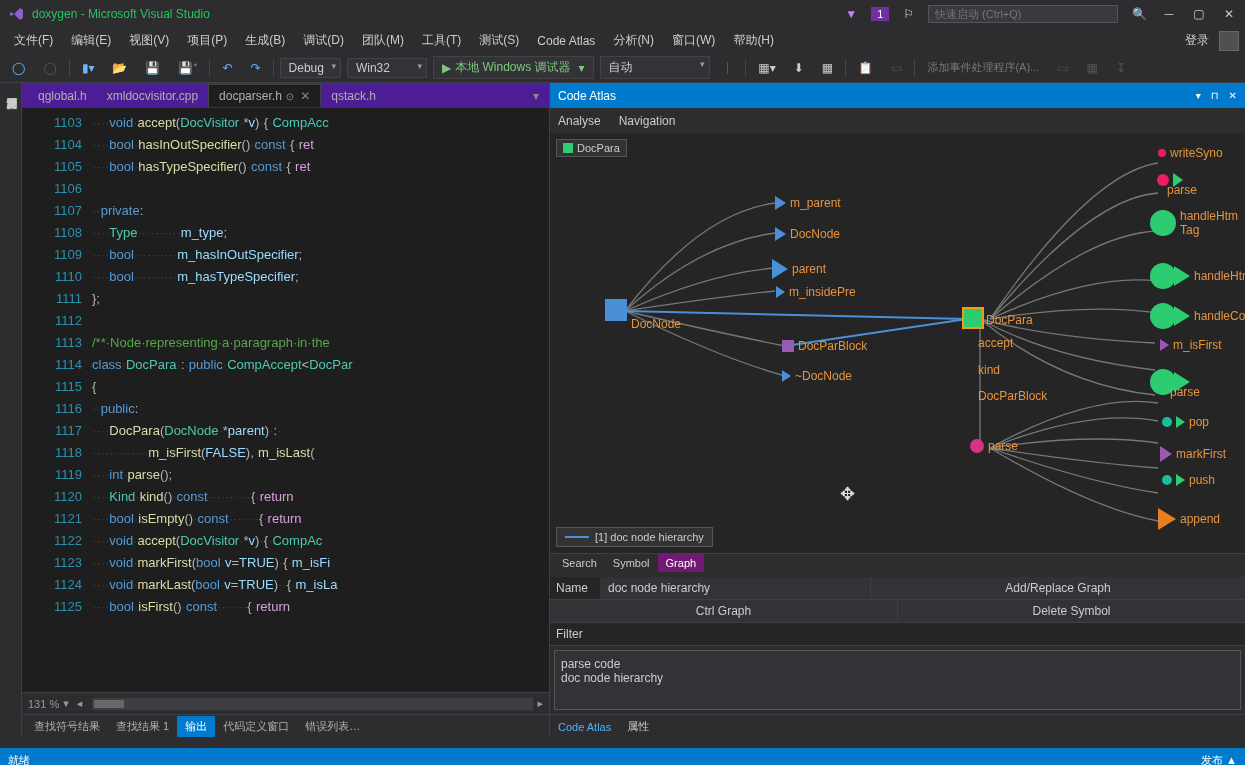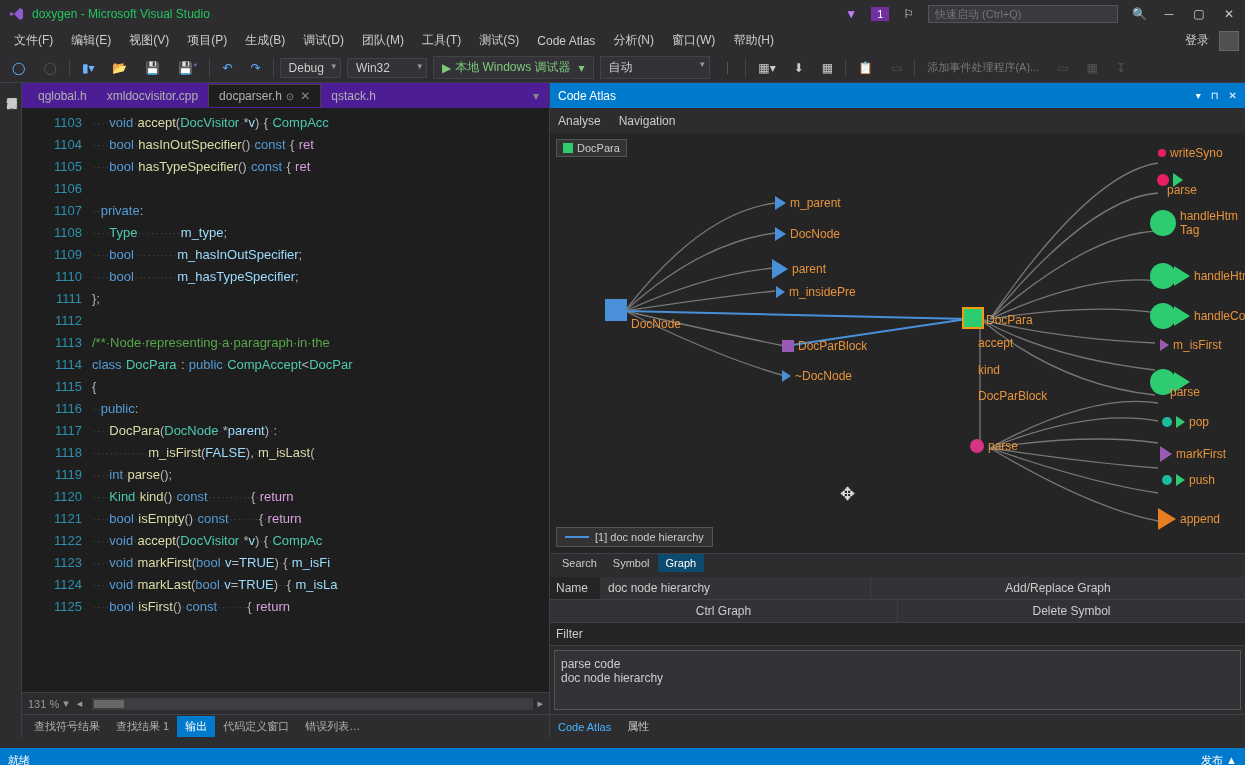--- a/index.html
+++ b/index.html
@@ -71,21 +71,21 @@
 .circ.green { background: #2ecc71; width: 26px; height: 26px; }
 .circ.pink { background: #e91e63; width: 12px; height: 12px; }
 .circ.magenta { background: #d63384; width: 14px; height: 14px; }
 .circ.teal { background: #1abc9c; width: 10px; height: 10px; }
 .legend { position: absolute; left: 6px; top: 6px; background: #333; border: 1px solid #555; padding: 2px 6px; display: flex; align-items: center; gap: 4px; font-size: 11px; }
 .legend .sq { width: 10px; height: 10px; background: #2ecc71; }
 .brcrumb { position: absolute; left: 6px; bottom: 6px; background: #333; border: 1px solid #555; padding: 3px 8px; font-size: 11px; display: flex; align-items: center; gap: 6px; }
 .brcrumb .line { width: 24px; height: 2px; background: #4a90d9; }
 .atlastabs { height: 24px; background: #2d2d30; display: flex; align-items: flex-start; padding: 0 4px; border-top: 1px solid #3f3f46; }
 .atlastabs .at { padding: 3px 8px; font-size: 11px; color: #ccc; cursor: pointer; }
-.atlastabs .at.active { background: #0c4a6e; color: #fff; }
+.atlastabs .at.active { background: #701a75; color: #fff; }
 .atform { background: #2d2d30; }
 .atrow { display: flex; border-bottom: 1px solid #3f3f46; }
 .atrow .lbl { width: 50px; padding: 4px 6px; font-size: 12px; color: #ccc; background: #252526; }
 .atrow .val { flex: 1; padding: 4px 8px; font-size: 12px; color: #ccc; background: #333337; }
 .atrow .btn { flex: 1; text-align: center; padding: 4px; font-size: 12px; color: #ccc; background: #333337; cursor: pointer; border-left: 1px solid #3f3f46; }
 .atrow .btn:first-child { border-left: none; }
 .filterbox { height: 60px; background: #333337; margin: 4px; padding: 6px; font-size: 12px; color: #ccc; white-space: pre-line; border: 1px solid #555; }
 .atbottabs { height: 24px; background: #2d2d30; display: flex; align-items: center; border-top: 1px solid #3f3f46; }
 .atbottabs .bt { padding: 3px 8px; font-size: 11px; color: #ccc; cursor: pointer; }
 .atbottabs .bt.active { color: #4ab3ff; }

